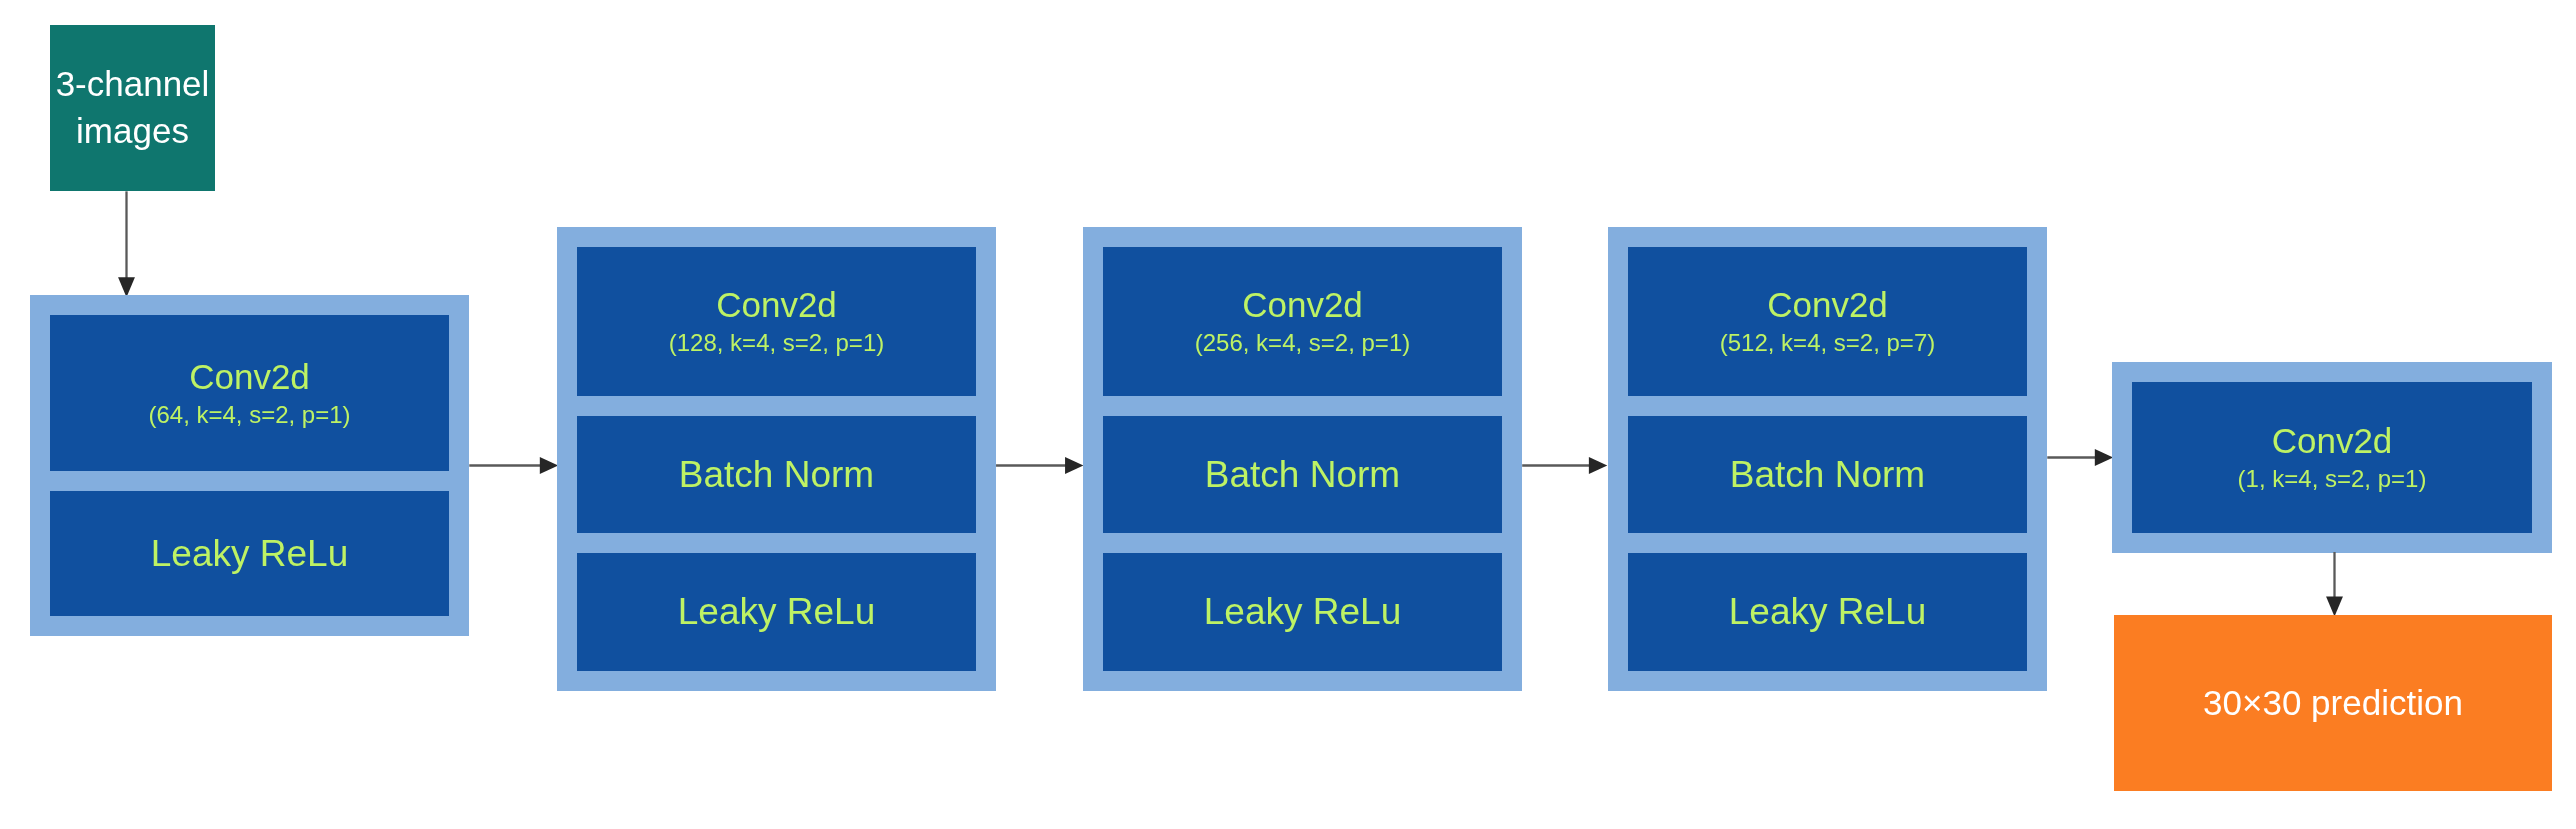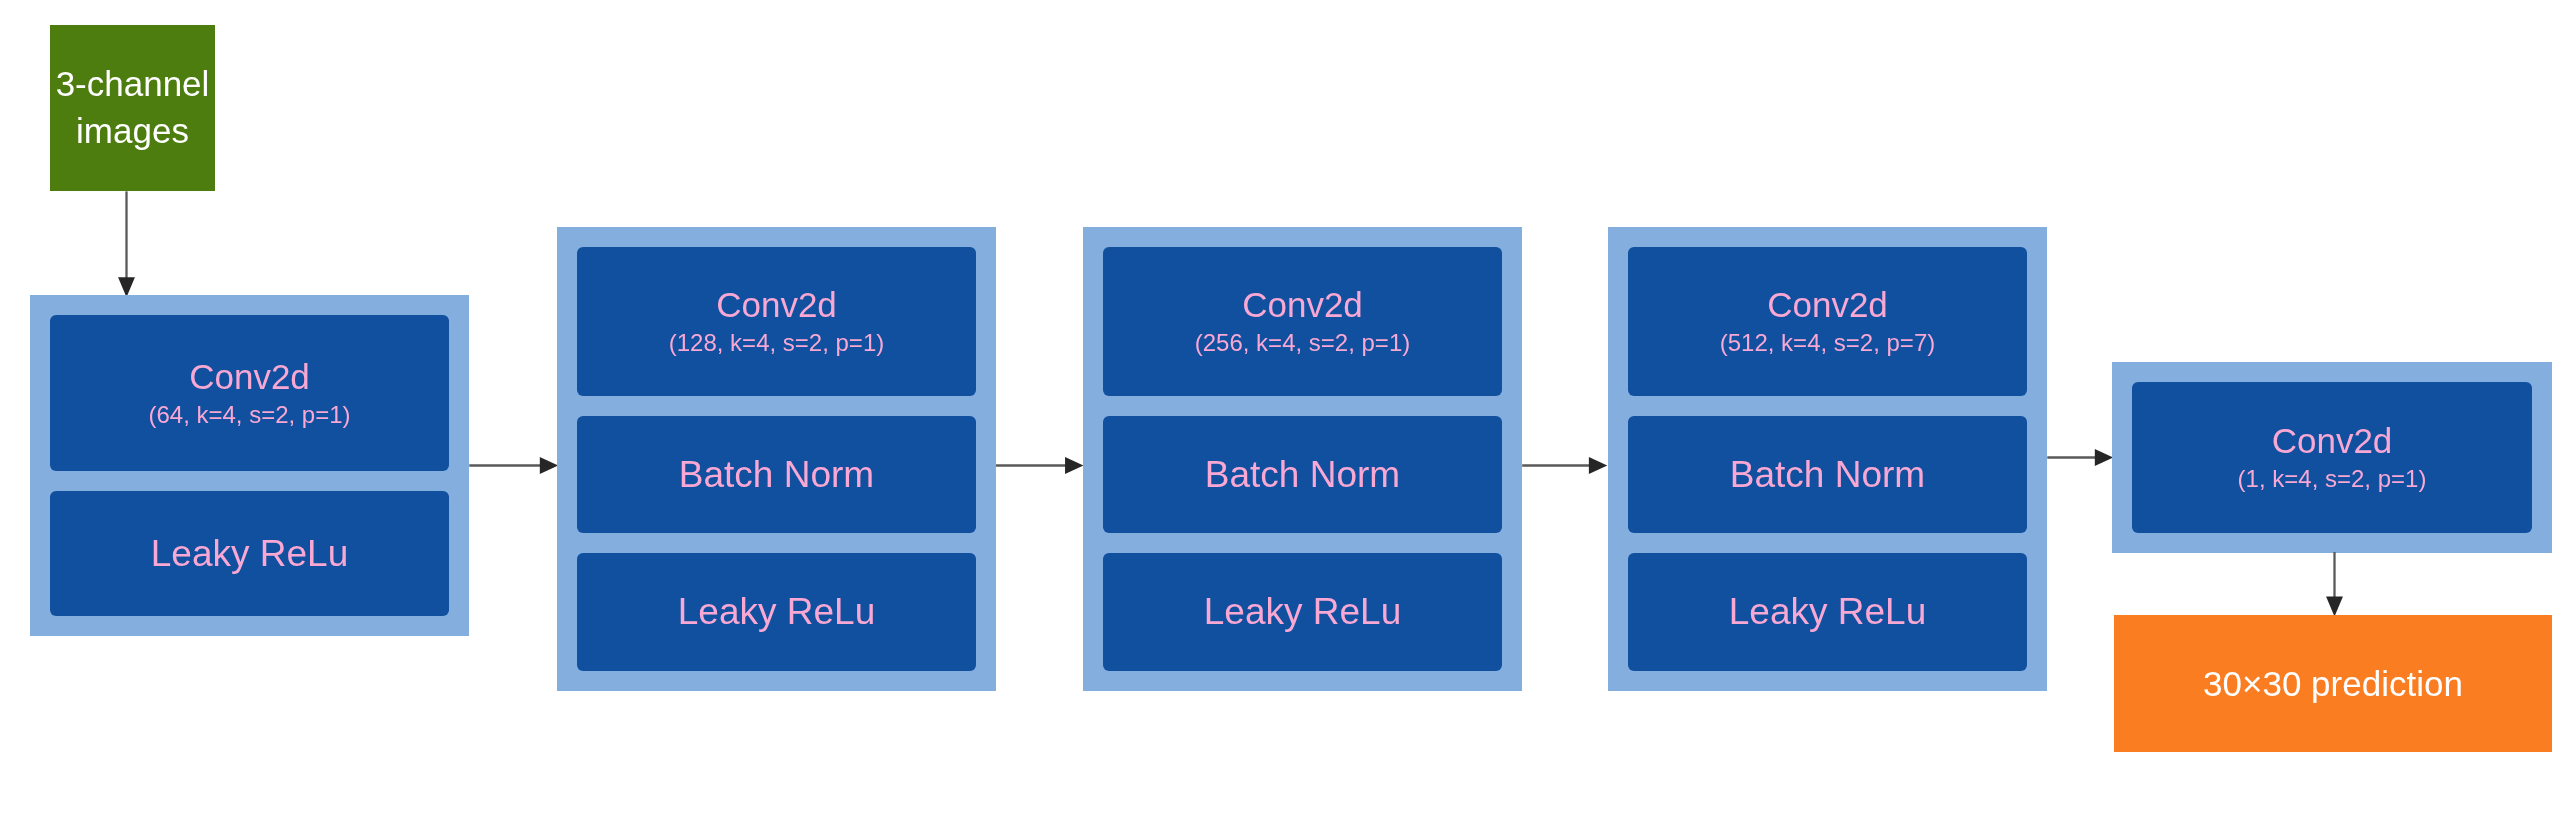--- a/index.html
+++ b/index.html
@@ -25,21 +25,21 @@
     display: flex;
     flex-direction: column;
     align-items: center;
     justify-content: center;
     text-align: center;
     color: #ffffff;
   }
 
   
   .input-box {
-    background: #4d7c0f;
+    background: #0f766e;
     font-size: 35px;
     line-height: 1.32;
   }
 
   
   .output-box {
     background: #fb7d22;
     font-size: 35px;
     line-height: 1.3;
   }
@@ -52,28 +52,27 @@
     display: flex;
     flex-direction: column;
     justify-content: space-between;
     padding: 20px;
   }
 
   
   .sub-block {
     box-sizing: border-box;
     background: #10509f;
-    color: #f9a8d4;
+    color: #bef264;
     display: flex;
     flex-direction: column;
     align-items: center;
     justify-content: center;
     text-align: center;
     flex: 1 1 auto;
-    border-radius: 6px;
   }
   .sub-block + .sub-block {
     margin-top: 20px;
   }
 
   .sb-title {
     font-size: 35px;
     line-height: 1.12;
   }
   .sb-sub {
@@ -196,18 +195,18 @@
     </div>
   </div>
 
   <div class="conn" style="left:2323px; top:552px; width:23px; height:66px;">
     <svg width="23" height="66" viewBox="0 0 30 86">
       <line x1="15" y1="0" x2="15" y2="64" stroke="#595959" stroke-width="3"></line>
       <polygon points="15,84 4,58 26,58" fill="#262626"></polygon>
     </svg>
   </div>
 
-  <div class="box output-box" style="left:2114px; top:615px; width:438px; height:137px;">
+  <div class="box output-box" style="left:2114px; top:615px; width:438px; height:176px;">
     <span>30×30 prediction</span>
   </div>
 
 </div>
 
 
 </body></html>

